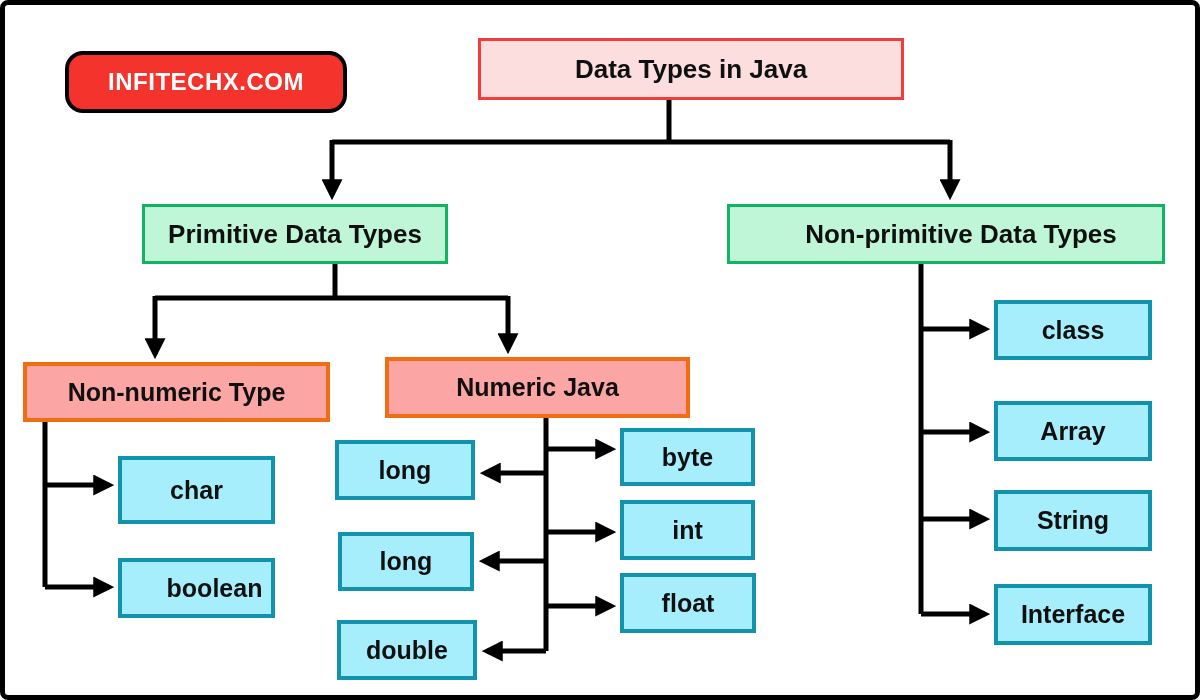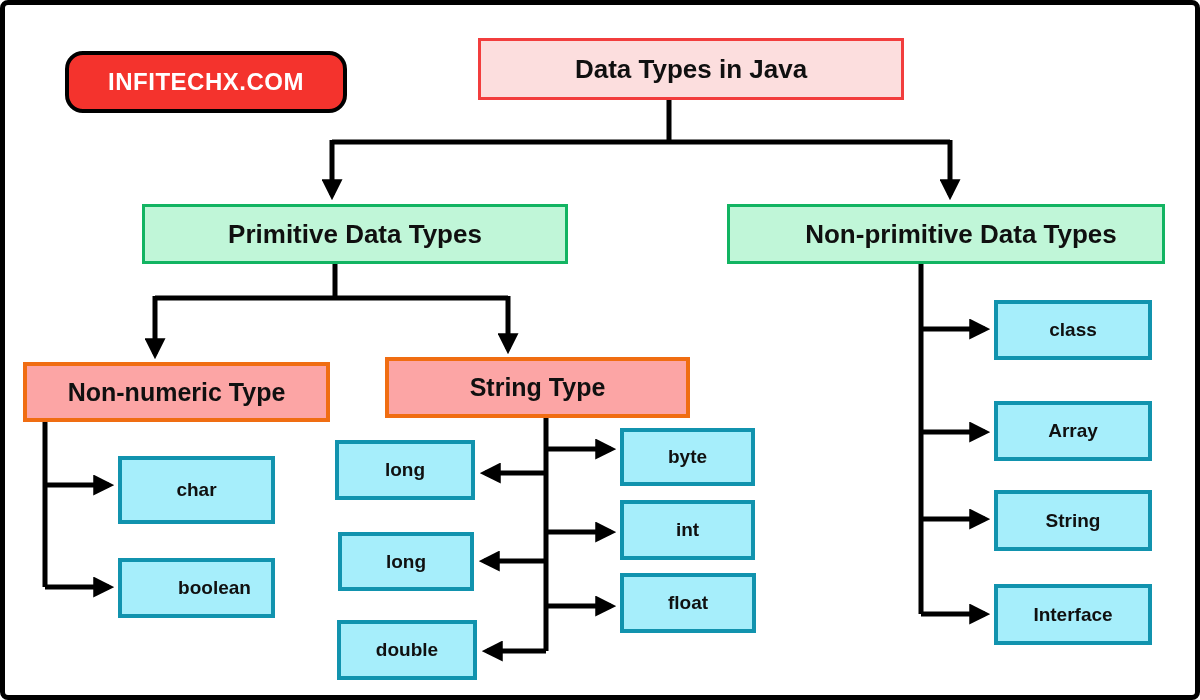--- a/index.html
+++ b/index.html
@@ -16,29 +16,29 @@
   .wires { position:absolute; left:0; top:0; width:1200px; height:700px; z-index:1; pointer-events:none; }
   .box {
     position:absolute; z-index:2;
     display:flex; align-items:center; justify-content:center;
     font-weight:700; color:#101010;
     box-sizing:border-box; white-space:nowrap;
   }
   .pink   { background:#fcdede; border:3px solid #f23d3d; font-size:26px; }
   .green  { background:#c0f6d8; border:3px solid #12b462; font-size:26px; }
   .orange { background:#fca5a5; border:4px solid #f06d12; font-size:25px; }
-  .cyan   { background:#a6eefb; border:4px solid #1193ae; font-size:19px; }
+  .cyan   { background:#a6eefb; border:4px solid #1193ae; font-size:25px; }
   .badge  {
     background:#f4332d; border:4px solid #000000; border-radius:18px;
     color:#ffffff; font-size:24px; letter-spacing:0.5px;
   }
   
   .n-badge        { left:60px;  top:46px;  width:282px; height:62px; }
   .n-title        { left:473px; top:33px;  width:426px; height:62px; }
-  .n-primitive    { left:137px; top:199px; width:426px; height:60px; }
+  .n-primitive    { left:137px; top:199px; width:306px; height:60px; }
   .n-nonprimitive { left:722px; top:199px; width:438px; height:60px;padding-left:30px; }
   .n-nonnumeric   { left:18px;  top:357px; width:307px; height:60px; }
   .n-numeric      { left:380px; top:352px; width:305px; height:61px; }
   .n-char         { left:113px; top:451px; width:157px; height:68px; }
   .n-boolean      { left:113px; top:553px; width:157px; height:60px;padding-left:36px; }
   .n-short        { left:330px; top:435px; width:140px; height:60px; }
   .n-long         { left:333px; top:527px; width:136px; height:59px; }
   .n-double       { left:332px; top:615px; width:140px; height:60px; }
   .n-byte         { left:615px; top:423px; width:135px; height:58px; }
   .n-int          { left:615px; top:495px; width:135px; height:60px; }
@@ -91,21 +91,21 @@
     </g>
   </svg>
 
   <div class="box badge n-badge">INFITECHX.COM</div>
   <div class="box pink n-title">Data Types in Java</div>
 
   <div class="box green n-primitive">Primitive Data Types</div>
   <div class="box green n-nonprimitive">Non-primitive Data Types</div>
 
   <div class="box orange n-nonnumeric">Non-numeric Type</div>
-  <div class="box orange n-numeric">String Type</div>
+  <div class="box orange n-numeric">Numeric Java</div>
 
   <div class="box cyan n-char">char</div>
   <div class="box cyan n-boolean">boolean</div>
 
   <div class="box cyan n-short">long</div>
   <div class="box cyan n-long">long</div>
   <div class="box cyan n-double">double</div>
   <div class="box cyan n-byte">byte</div>
   <div class="box cyan n-int">int</div>
   <div class="box cyan n-float">float</div>

